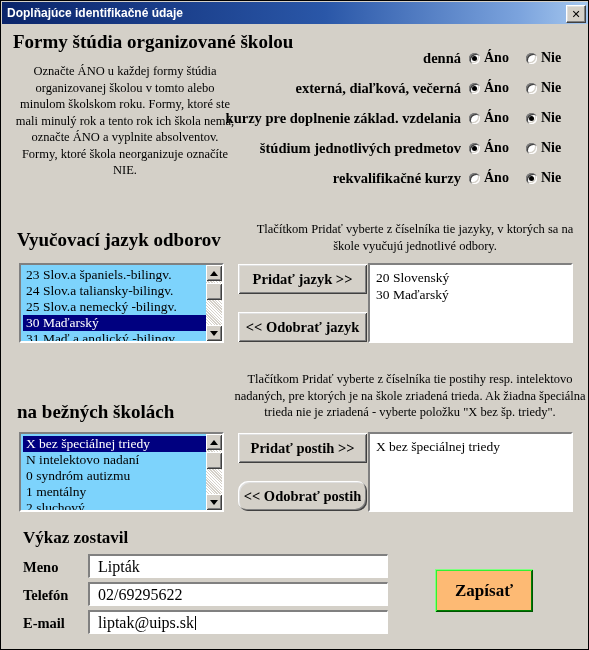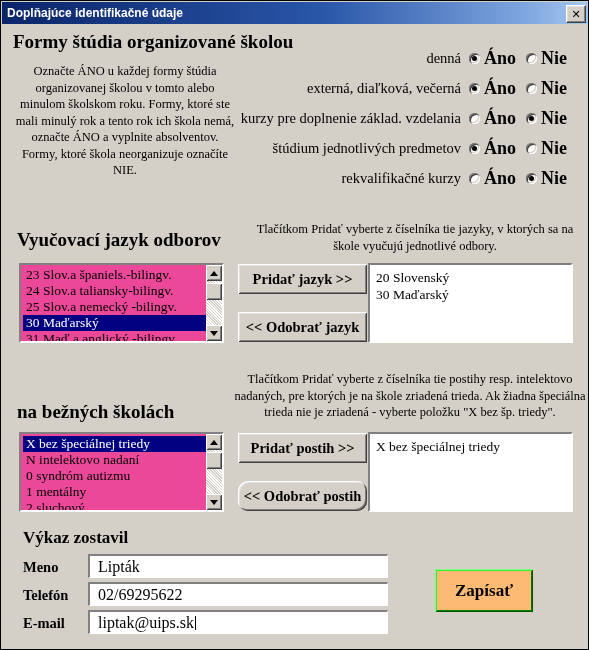--- a/index.html
+++ b/index.html
@@ -88,21 +88,21 @@
 
   
   .radio-row {
     position: absolute;
     height: 20px;
     display: flex;
     align-items: center;
   }
   .radio-row .rlabel {
     font-family: "Liberation Serif", "DejaVu Serif", serif;
-    font-weight: normal;
+    font-weight: bold;
     font-size: 14.5px;
     color: #000;
     text-align: right;
     white-space: nowrap;
     width: 300px;
     padding-right: 8px;
   }
   .radio-opt {
     display: flex;
     align-items: center;
@@ -123,29 +123,29 @@
     content: "";
     position: absolute;
     left: 3px; top: 3px;
     width: 5px; height: 5px;
     border-radius: 50%;
     background: #000000;
   }
   .radio-opt .rtext {
     font-family: "Liberation Serif", "DejaVu Serif", serif;
     font-weight: bold;
-    font-size: 18px;
+    font-size: 14px;
     color: #000000;
   }
   .opt-ano { width: 57px; }
 
   
   .listbox {
     position: absolute;
-    background: #ec4899;
+    background: #7dd3fc;
     box-sizing: border-box;
     border-top: 2px solid #808080;
     border-left: 2px solid #808080;
     border-right: 2px solid #ffffff;
     border-bottom: 2px solid #ffffff;
     overflow: hidden;
     display: flex;
   }
   .listbox .items {
     flex: 1 1 auto;

